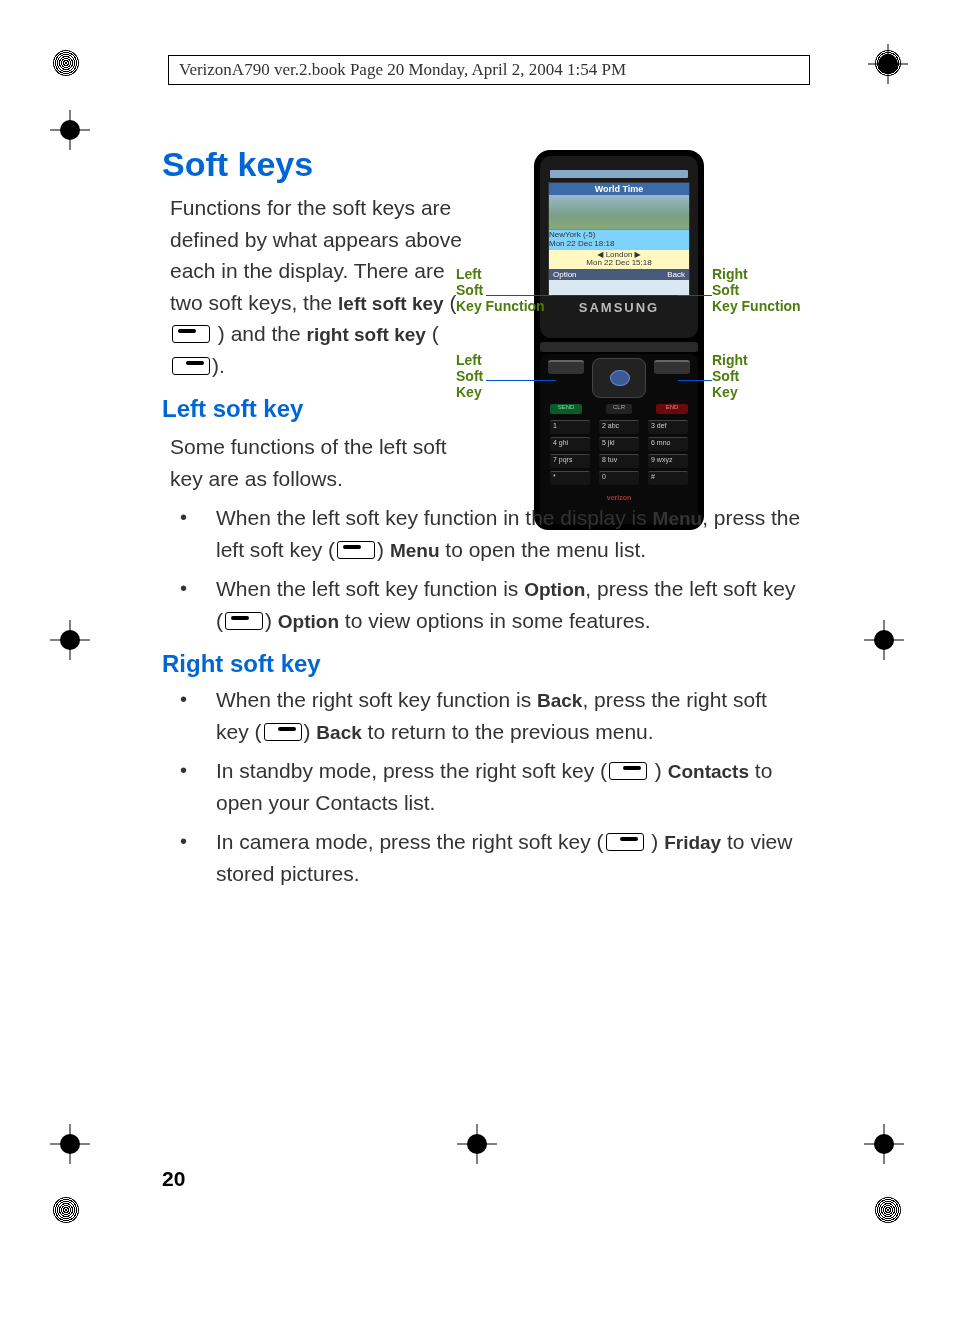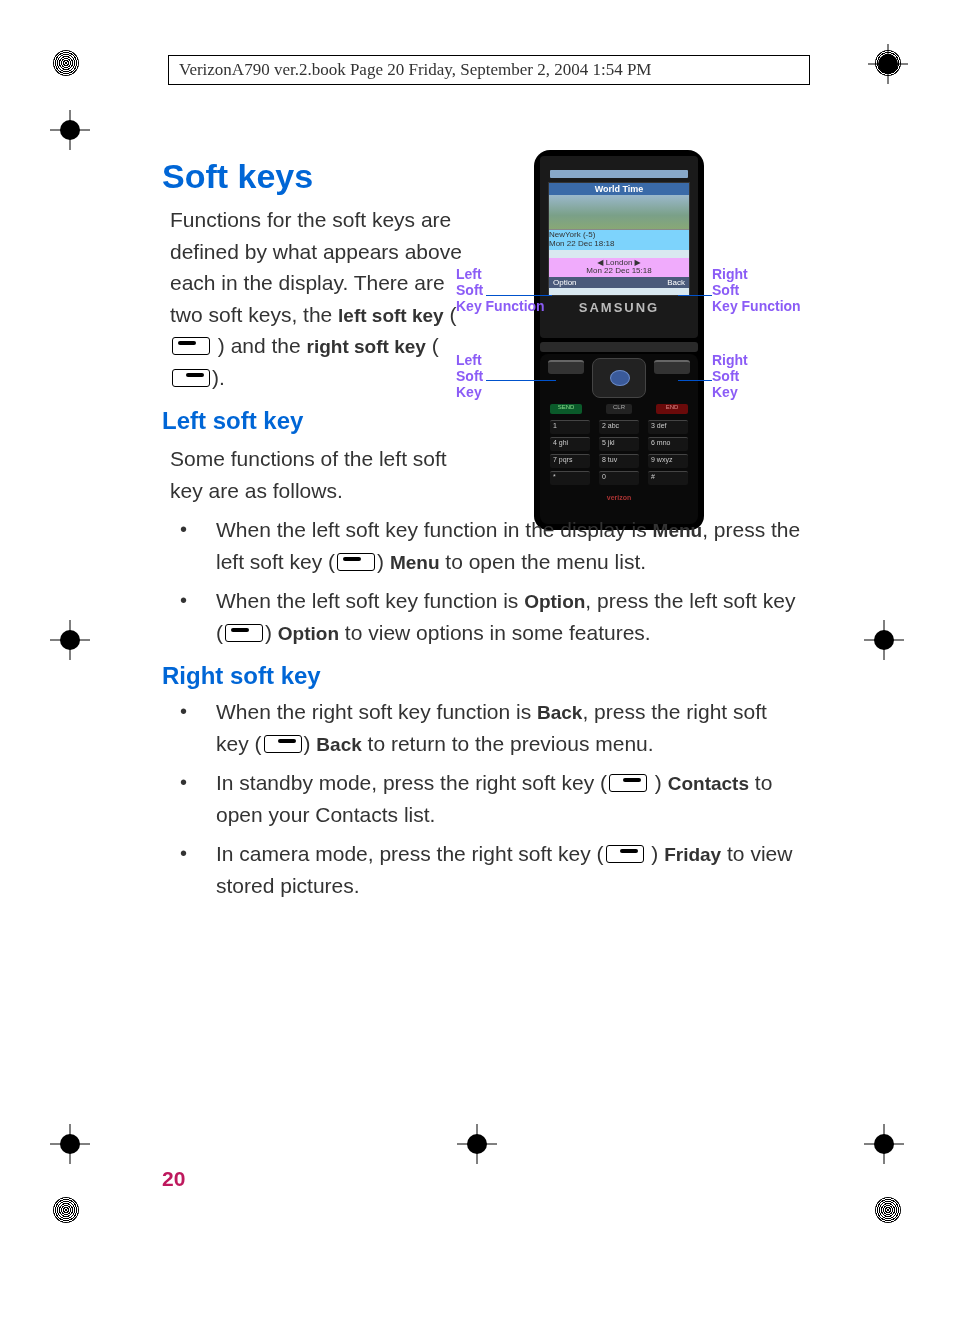--- a/index.html
+++ b/index.html
@@ -25,21 +25,21 @@
     top: 55px;
     width: 620px;
     border: 1px solid #000;
     padding: 4px 10px;
     font-size: 17px;
     font-family: "Times New Roman", serif;
   }
   .content {
     position: absolute;
     left: 162px;
-    top: 157px;
+    top: 145px;
     width: 640px;
   }
   h1.main-heading {
     color: #0066d6;
     font-size: 34px;
     font-weight: bold;
     margin: 0 0 8px 0;
   }
   h2.sub-heading {
     color: #0066d6;
@@ -95,21 +95,21 @@
     height: 4px;
     background: #000;
     border-radius: 2px;
   }
   .softkey-icon.left::after { left: 5px; width: 18px; }
   .softkey-icon.right::after { right: 5px; width: 18px; }
   .page-number {
     position: absolute;
     left: 162px;
     top: 1167px;
-    color: #be185d;
+    color: #000000;
     font-weight: bold;
     font-size: 21px;
   }
   
   .phone-figure {
     position: absolute;
     left: 456px;
     top: 150px;
     width: 352px;
     height: 390px;
@@ -123,21 +123,21 @@
     background: #000;
     border-radius: 16px 16px 14px 14px;
   }
   .phone-top {
     position: absolute;
     top: 6px;
     left: 6px;
     right: 6px;
     height: 182px;
     background: #1a1a1a;
-    border-radius: 4px;
+    border-radius: 11px;
   }
   .phone-screen {
     position: absolute;
     top: 26px;
     left: 8px;
     right: 8px;
     height: 112px;
     background: #d9e8f0;
     border: 1px solid #333;
   }
@@ -148,21 +148,21 @@
     font-weight: bold;
     text-align: center;
     padding: 1px 0;
   }
   .screen-map {
     height: 34px;
     background: linear-gradient(#9bb8cc 0%, #7aa088 60%, #88a876 100%);
     border-bottom: 1px solid #888;
   }
   .screen-info { font-size: 8px; background: #7dd3fc; padding: 1px 0; line-height: 1.1; }
-  .screen-info2 { font-size: 8px; text-align: center; background: #f0abfc; padding: 1px 0; line-height: 1.1; margin-top: 8px; }
+  .screen-info2 { font-size: 8px; text-align: center; background: #fef9c3; padding: 1px 0; line-height: 1.1; }
   .screen-bottom {
     display: flex;
     justify-content: space-between;
     background: #4a5a7a;
     color: #fff;
     font-size: 8px;
     padding: 1px 4px;
   }
   .phone-brand {
     position: absolute;
@@ -260,21 +260,21 @@
   }
   .vz-logo {
     text-align: center;
     color: #a33;
     font-size: 7px;
     font-weight: bold;
     margin-top: 2px;
   }
   .callout {
     position: absolute;
-    color: #8b5cf6;
+    color: #4d7c0f;
     font-size: 14px;
     font-weight: bold;
     line-height: 1.15;
   }
   .callout-line {
     position: absolute;
     height: 1px;
     background: #0052cc;
   }
 </style>
@@ -315,21 +315,21 @@
     <line x1="20" y1="0" x2="20" y2="40" stroke="#000"></line>
     <line x1="0" y1="20" x2="40" y2="20" stroke="#000"></line>
     <circle cx="20" cy="20" r="10" fill="#000"></circle>
   </svg>
 <svg style="position:absolute; right:46px; top:44px;" width="40" height="40">
     <line x1="20" y1="0" x2="20" y2="40" stroke="#000"></line>
     <line x1="0" y1="20" x2="40" y2="20" stroke="#000"></line>
     <circle cx="20" cy="20" r="10" fill="#000"></circle>
   </svg>
 
-<div class="header-box">VerizonA790 ver.2.book  Page 20  Friday, September 2, 2004  1:54 PM</div>
+<div class="header-box">VerizonA790 ver.2.book  Page 20  Monday, April 2, 2004  1:54 PM</div>
 
 <div class="phone-figure">
   <div class="phone-body">
     <div class="phone-top">
       <div class="phone-status"></div>
       <div class="phone-screen">
         <div class="screen-title">World Time</div>
         <div class="screen-map"></div>
         <div class="screen-info"><span>NewYork (-5)</span><br><span>Mon 22 Dec 18:18</span></div>
         <div class="screen-info2"><span>◀ </span><span>London</span><span> ▶</span><br><span>Mon 22 Dec 15:18</span></div>

